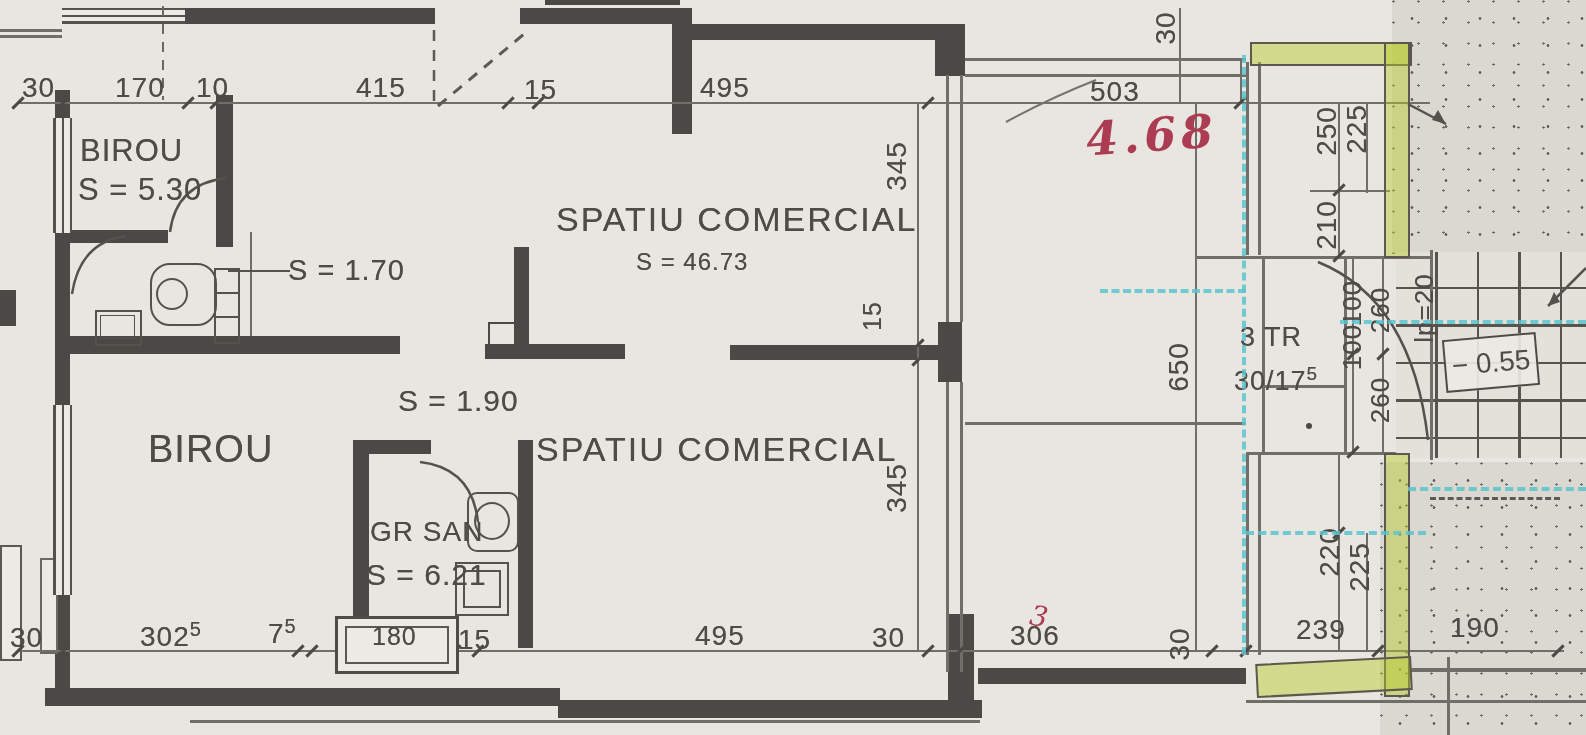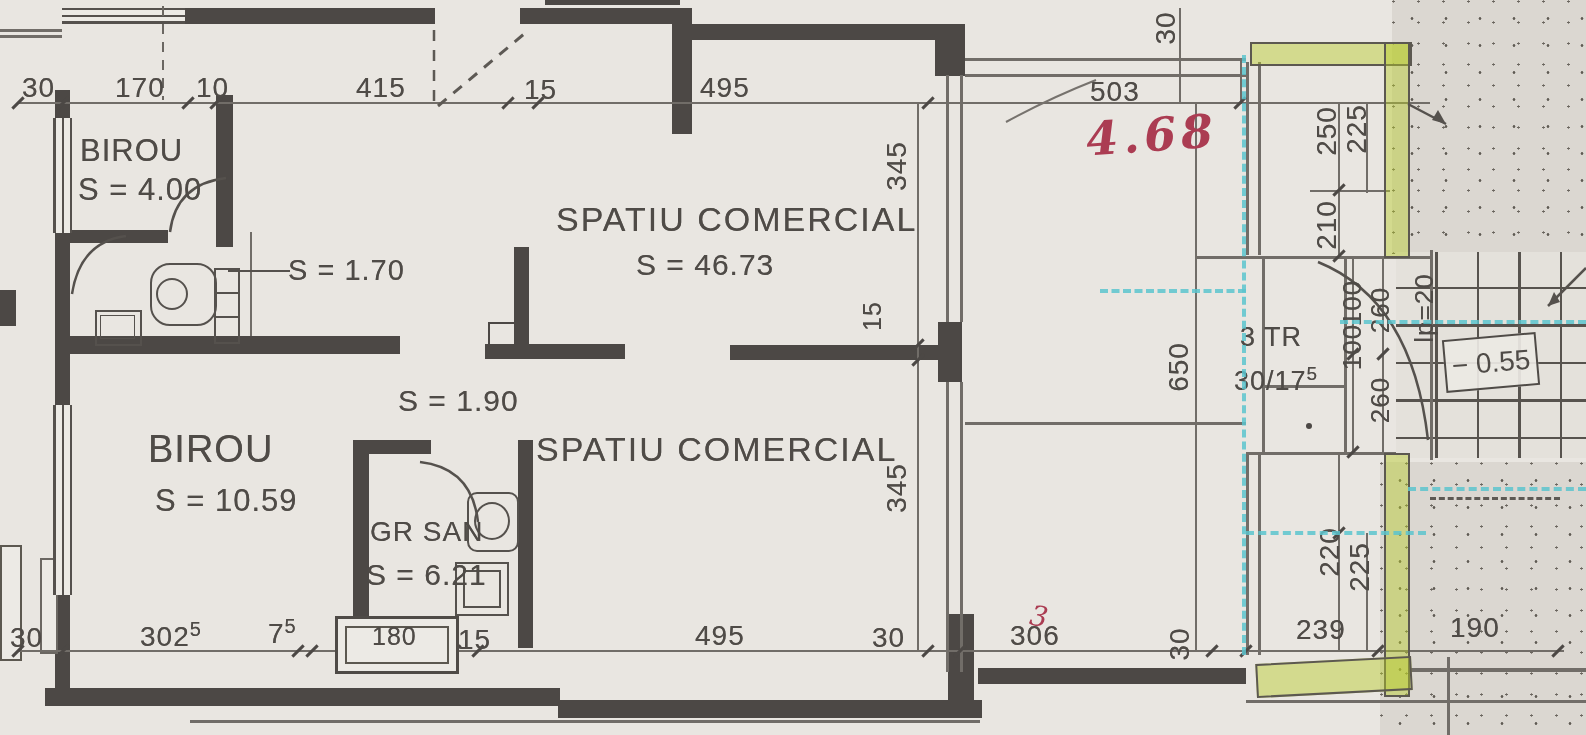--- a/index.html
+++ b/index.html
@@ -219,29 +219,28 @@
   <div class="lbl vlab z5" style="left:1330px;top:552px;">220</div>
   <div class="lbl vlab z5" style="left:1360px;top:567px;">225</div>
 
   <div class="lbl vlab z5" style="left:897px;top:166px;">345</div>
   <div class="lbl vlab z5" style="left:872px;top:316px;font-size:25px;">15</div>
   <div class="lbl vlab z5" style="left:897px;top:488px;">345</div>
   <div class="lbl vlab z5" style="left:1179px;top:367px;">650</div>
   <div class="lbl vlab z5" style="left:1424px;top:308px;font-size:26px;">lp=20</div>
 
   <div class="lbl z5" style="left:80px;top:133px;font-size:31px;">BIROU</div>
-  <div class="lbl z5" style="left:78px;top:172px;font-size:31px;">S = 4.00</div>
+  <div class="lbl z5" style="left:78px;top:172px;font-size:31px;">S = 5.30</div>
   <div class="lbl z5" style="left:288px;top:254px;font-size:29px;">S = 1.70</div>
   <div class="lbl z5" style="left:398px;top:384px;font-size:30px;">S = 1.90</div>
   <div class="lbl z5" style="left:148px;top:428px;font-size:38px;">BIROU</div>
-  <div class="lbl z5" style="left:155px;top:483px;font-size:31px;">S = 10.59</div>
   <div class="lbl z5" style="left:370px;top:516px;font-size:28px;text-align:right;">GR SAN</div>
   <div class="lbl z5" style="left:366px;top:558px;font-size:30px;">S = 6.21</div>
   <div class="lbl z5" style="left:556px;top:200px;font-size:34px;letter-spacing:2px;">SPATIU COMERCIAL</div>
-  <div class="lbl z5" style="left:636px;top:248px;font-size:30px;">S = 46.73</div>
+  <div class="lbl z5" style="left:636px;top:248px;font-size:24px;">S = 46.73</div>
   <div class="lbl z5" style="left:536px;top:430px;font-size:34px;letter-spacing:2px;">SPATIU COMERCIAL</div>
 
   <div class="lbl z5" style="left:1240px;top:322px;font-size:27px;">3 TR</div>
   <div class="lbl z5" style="left:1234px;top:363px;font-size:27px;"><span>30/17</span><sup style="font-size:19px;">5</sup></div>
 
   <div class="box" style="left:1444px;top:336px;width:90px;height:49px;transform:rotate(-5deg);border-width:2.5px;">− 0.55</div>
 
   <div class="red" style="left:1086px;top:108px;font-size:46px;font-weight:600;letter-spacing:5px;transform:rotate(-4deg);">4.68</div>
   <div class="red" style="left:1030px;top:600px;font-size:28px;transform:rotate(10deg);">3</div>
 

